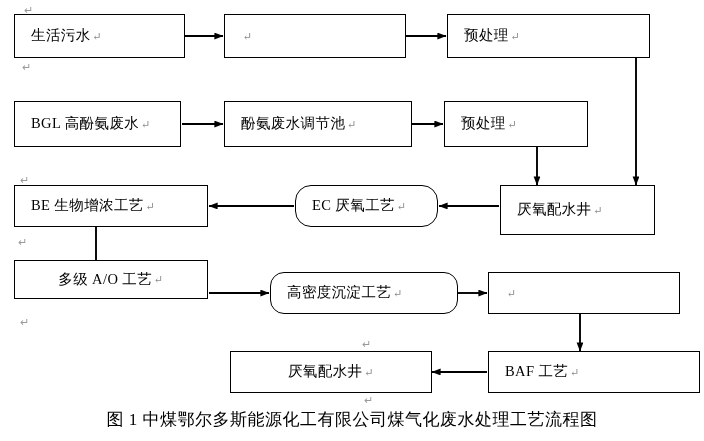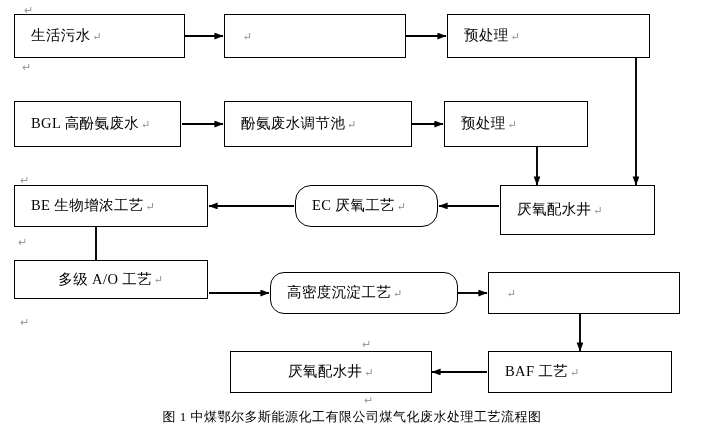--- a/index.html
+++ b/index.html
@@ -58,21 +58,21 @@
     font-size: 11px;
     font-family: "Liberation Serif", serif;
     user-select: none;
   }
   #caption {
     position: absolute;
     left: 0;
     top: 408px;
     width: 704px;
     text-align: center;
-    font-size: 13px;
+    font-size: 17px;
     color: #000000;
     letter-spacing: 0.5px;
     white-space: nowrap;
   }
 </style>
 </head>
 <body>
 
 <div id="page">
 
@@ -168,21 +168,21 @@
 
   <div class="node align-left" style="left:488px; top:272px; width:192px; height:42px;">
       <span class="pilcrow">↵</span>
   </div>
 
   <div class="node align-center" style="left:230px; top:351px; width:202px; height:42px;">
     <span class="node-label">厌氧配水井</span>
       <span class="pilcrow">↵</span>
   </div>
 
-  <div class="node align-left" style="left:488px; top:351px; width:184px; height:42px;">
+  <div class="node align-left" style="left:488px; top:351px; width:212px; height:42px;">
     <span class="node-label">BAF 工艺</span>
       <span class="pilcrow">↵</span>
   </div>
 
   <span class="stray-mark" style="left:24px; top:4px;">↵</span>
   <span class="stray-mark" style="left:22px; top:61px;">↵</span>
   <span class="stray-mark" style="left:20px; top:174px;">↵</span>
   <span class="stray-mark" style="left:18px; top:236px;">↵</span>
   <span class="stray-mark" style="left:20px; top:316px;">↵</span>
   <span class="stray-mark" style="left:362px; top:338px;">↵</span>

